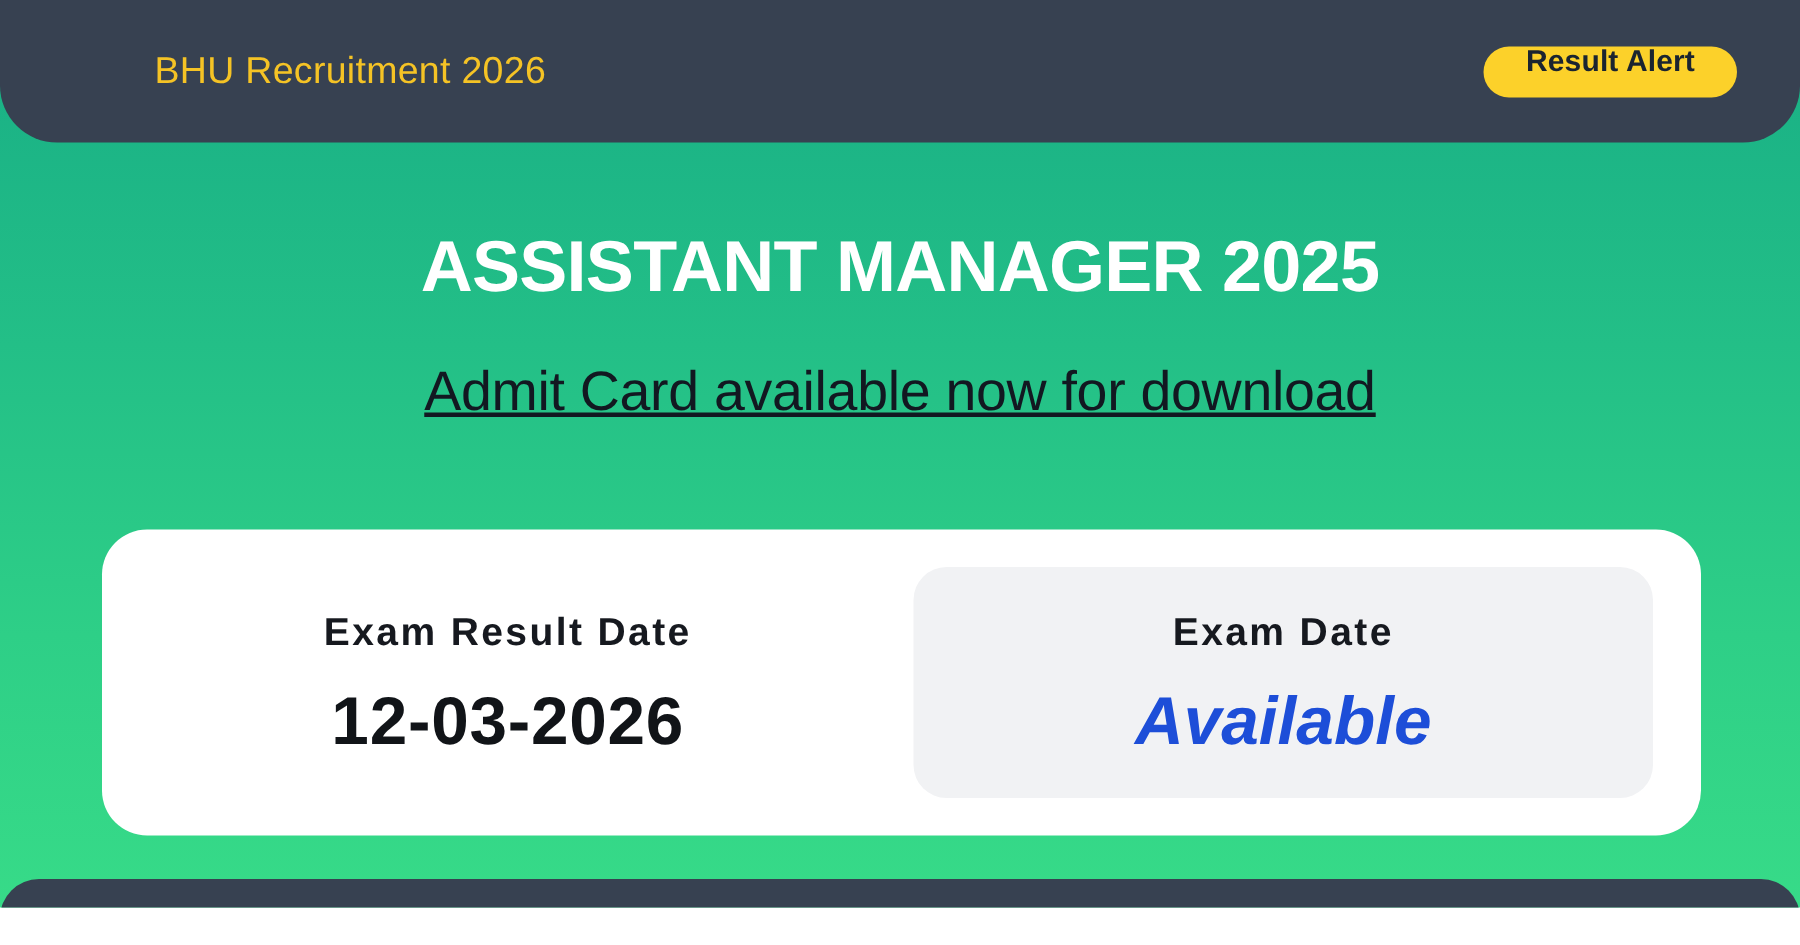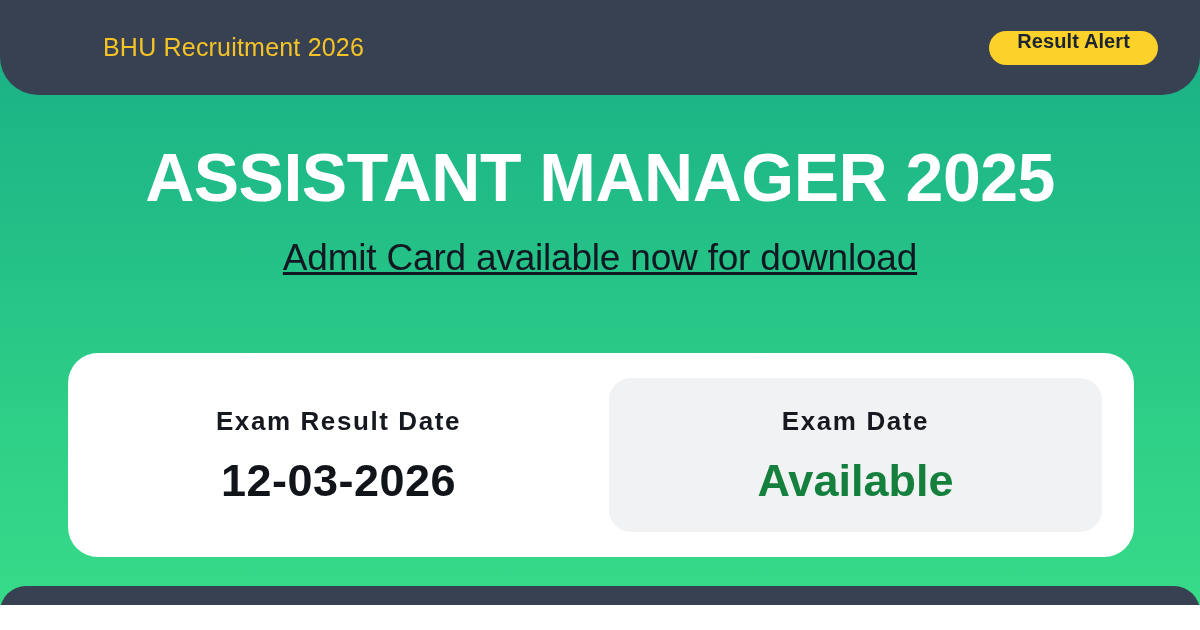--- a/index.html
+++ b/index.html
@@ -64,24 +64,24 @@
   
   .hero {
     position: absolute;
     top: 101px;
     left: 0;
     width: 1200px;
     text-align: center;
   }
 
   .hero-title {
-    margin: 0;
+    margin: 12px;
     padding: 41px 0 0 0;
     color: #ffffff;
-    font-size: 68px;
+    font-size: 48px;
     font-weight: 700;
     letter-spacing: -0.5px;
     line-height: 1.05;
     white-space: nowrap;
   }
 
   .hero-subtitle {
     margin: 0;
     padding: 25px 0 0 0;
     color: #121821;
@@ -143,22 +143,23 @@
     line-height: 1;
     white-space: nowrap;
     margin-top: 24px;
   }
 
   .info-value.dark {
     color: #111418;
   }
 
   .info-value.highlight {
-    color: #15803d;
+    color: #1d4ed8;
     letter-spacing: 0px;
+    font-style: italic;
   }
 
   
   .bottombar {
     position: absolute;
     left: 0;
     bottom: -8px;
     width: 1200px;
     height: 27px;
     background: #374151;

